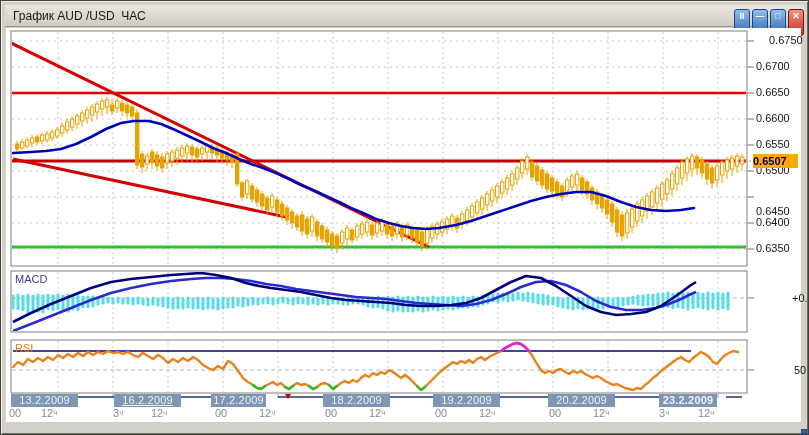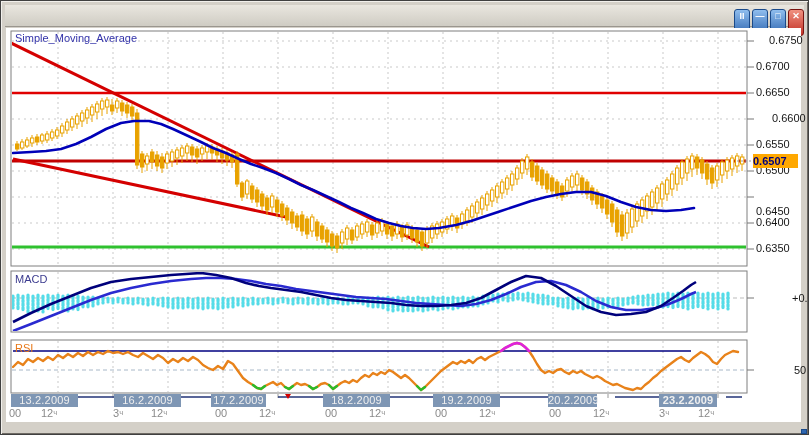--- a/index.html
+++ b/index.html
@@ -24,20 +24,21 @@
               font-size:11px;line-height:13px;text-align:center;letter-spacing:0.2px;}
   .time-label{position:absolute;top:406px;font-size:11px;color:#8A8A8A;white-space:nowrap;}
   .time-label .ch{font-size:8px;color:#9a9a9a;vertical-align:2px;}
   .resize-grip{position:absolute;left:800px;top:428px;width:6px;height:5px;background:#2e66b0;border:1px solid #1a4a8a;}
 </style>
 </head>
 <body>
 
 <div id="stage">
   <div class="titlebar">
+    <span class="title">График AUD /USD  ЧАС</span>
     <span class="wb b" style="left:729px"><span>II</span></span>
     <span class="wb b" style="left:747px"><span>—</span></span>
     <span class="wb b" style="left:765px"><span>□</span></span>
     <span class="wb r" style="left:783px"><span>✕</span></span>
   </div>
 
   <div class="client"></div>
 
   <svg id="chart-svg" width="809" height="435">
       <defs>
@@ -602,46 +603,45 @@
         <line x1="180" y1="396" x2="210" y2="396" stroke="#223377" stroke-width="1.5"></line>
         <line x1="277" y1="396" x2="322" y2="396" stroke="#223377" stroke-width="1.5"></line>
         <line x1="389" y1="396" x2="432" y2="396" stroke="#223377" stroke-width="1.5"></line>
         <line x1="499" y1="396" x2="547" y2="396" stroke="#223377" stroke-width="1.5"></line>
         <line x1="614" y1="396" x2="658" y2="396" stroke="#223377" stroke-width="1.5"></line>
         <line x1="725" y1="396" x2="741" y2="396" stroke="#223377" stroke-width="1.5"></line>
         <polygon points="284,393 290,393 287,398" fill="#D40000"></polygon>
       </g>
     </svg>
 
-  <div class="ind-label" style="left:14px;top:31px;color:#3333AA">Simple_Moving_Average</div>
   <div class="ind-label" style="left:14px;top:272px;color:#3B3B8F">MACD</div>
   <div class="ind-label" style="left:14px;top:341px;color:#E87818">RSI</div>
 
   <div id="price-labels">
       <div class="price-label" style="top: 33px; margin-left: 13px;">0.6750</div>
       <div class="price-label" style="top: 59px;">0.6700</div>
       <div class="price-label" style="top: 85px;">0.6650</div>
-      <div class="price-label" style="top: 111px; margin-left: 16px;">0.6600</div>
+      <div class="price-label" style="top: 111px;">0.6600</div>
       <div class="price-label" style="top: 137px;">0.6550</div>
       <div class="price-label" style="top: 163px;">0.6500</div>
       <div class="price-label" style="top: 204px;">0.6450</div>
       <div class="price-label" style="top: 215px;">0.6400</div>
       <div class="price-label" style="top: 241px;">0.6350</div>
     </div>
   <div class="axis-num" style="left:755px;top:291px">+0.000</div>
   <div class="axis-num" style="left:757px;top:363px">50</div>
   <div class="price-badge" style="top: 153px;">0.6507</div>
 
   <div id="date-axis">
       <div class="date-badge" style="left: 10px; width: 67px;">13.2.2009</div>
-      <div class="date-badge" style="left: 113px; width: 67px;">16.2.2009</div>
+      <div class="date-badge" style="left: 113px; width: 67px; text-decoration: underline;">16.2.2009</div>
       <div class="date-badge" style="left: 210px; width: 55px;">17.2.2009</div>
       <div class="date-badge" style="left: 322px; width: 67px;">18.2.2009</div>
       <div class="date-badge" style="left: 432px; width: 67px;">19.2.2009</div>
-      <div class="date-badge" style="left: 547px; width: 49px;">20.2.2009</div>
+      <div class="date-badge" style="left: 547px; width: 67px;">20.2.2009</div>
       <div class="date-badge" style="left: 658px; width: 58px; font-weight: bold;">23.2.2009</div>
       <div class="time-label" style="left: 8px;">00</div>
       <div class="time-label" style="left: 40px;">12<span class="ch">ч</span></div>
       <div class="time-label" style="left: 112px;">3<span class="ch">ч</span></div>
       <div class="time-label" style="left: 150px;">12<span class="ch">ч</span></div>
       <div class="time-label" style="left: 214px;">00</div>
       <div class="time-label" style="left: 258px;">12<span class="ch">ч</span></div>
       <div class="time-label" style="left: 324px;">00</div>
       <div class="time-label" style="left: 368px;">12<span class="ch">ч</span></div>
       <div class="time-label" style="left: 434px;">00</div>

